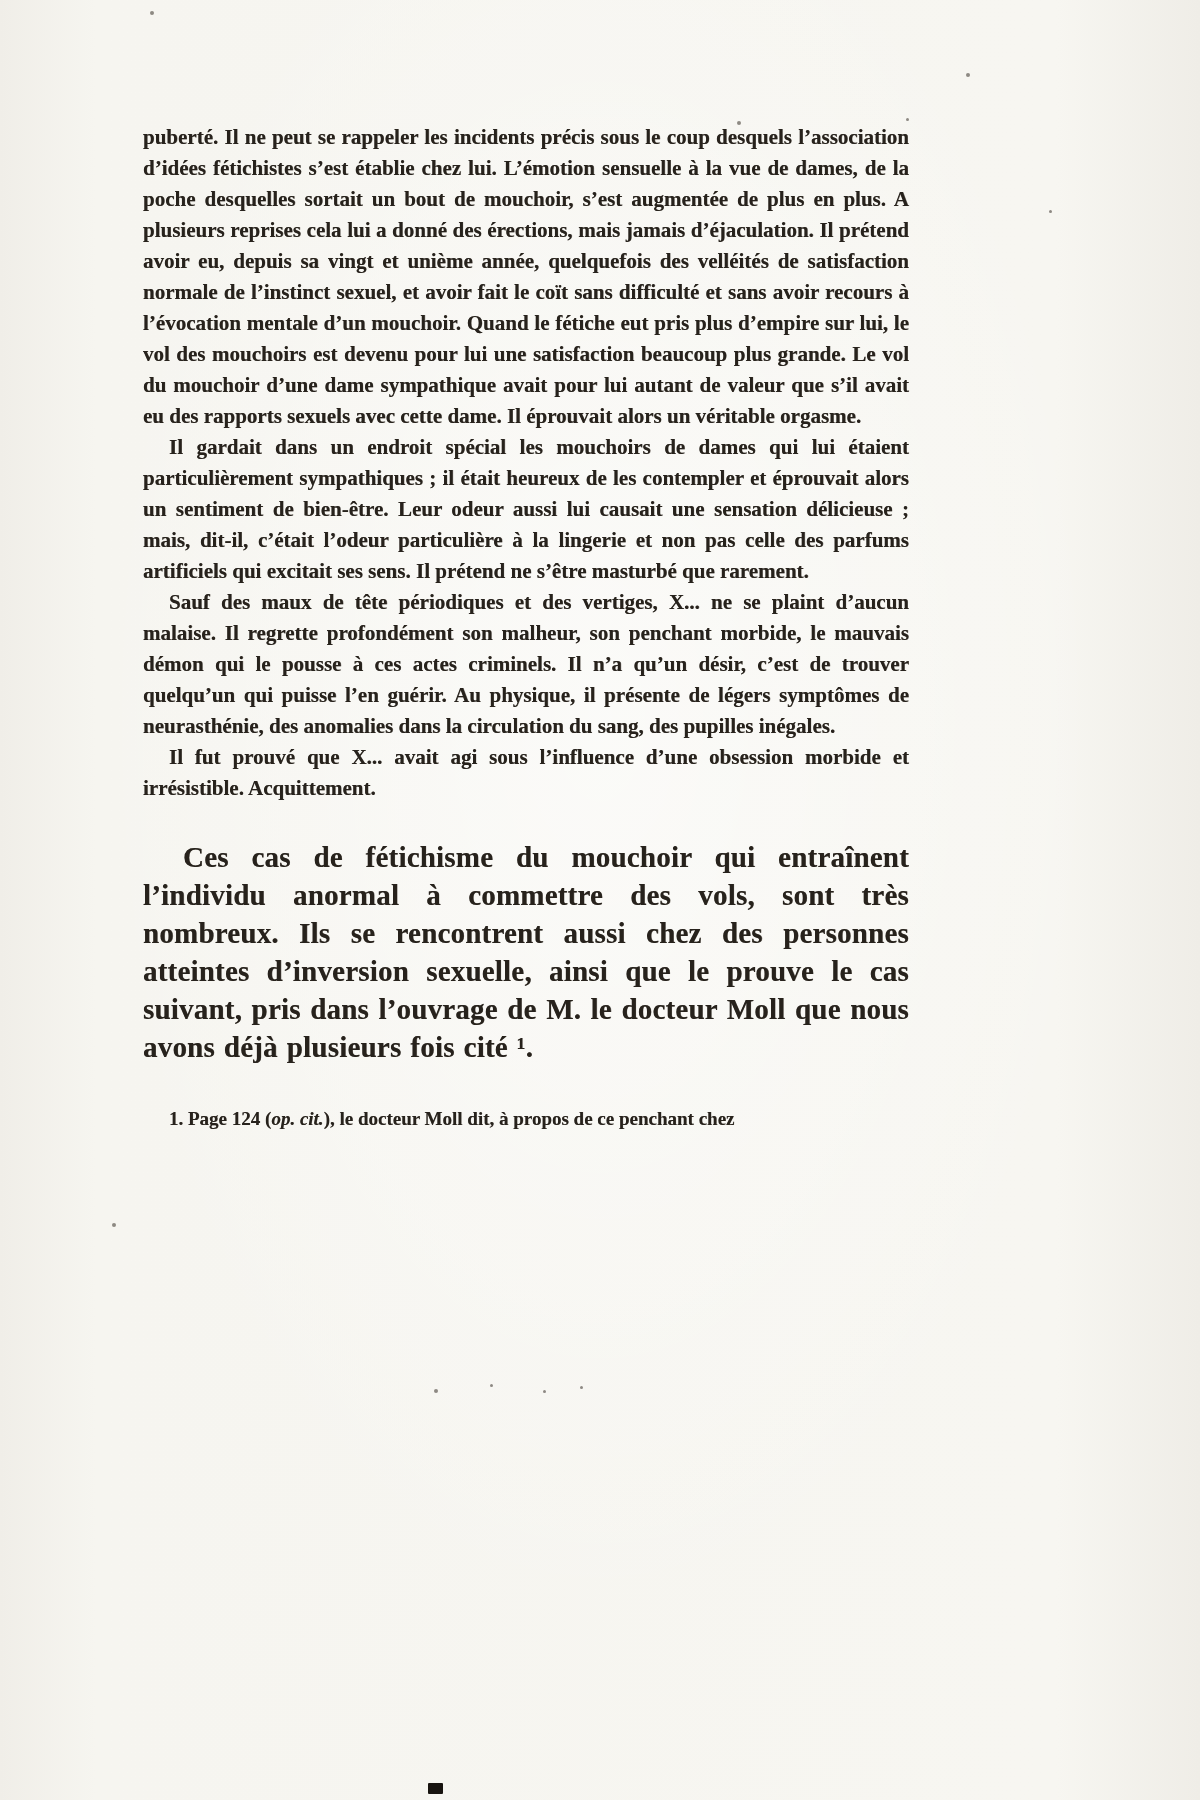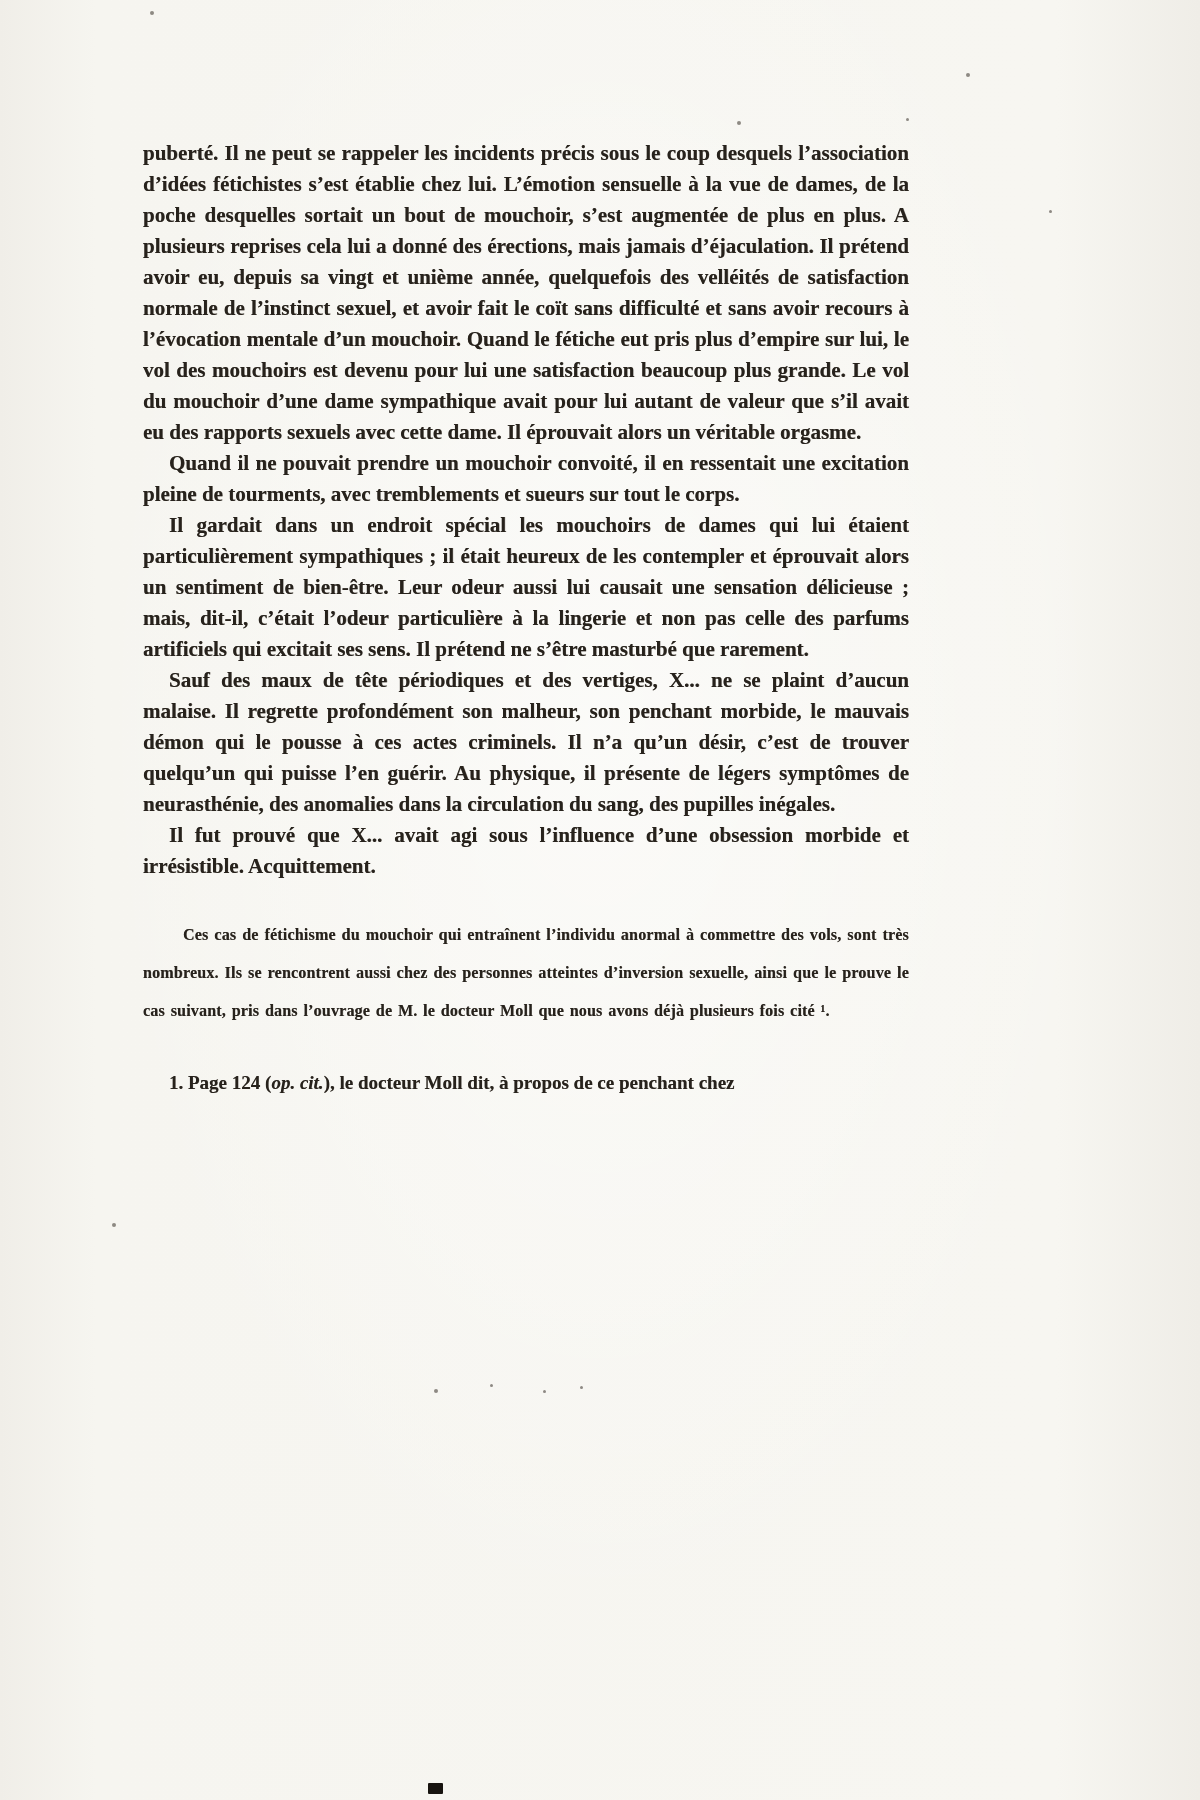--- a/index.html
+++ b/index.html
@@ -42,40 +42,40 @@
     text-shadow: 0 0 0.8px currentColor;
   }
   .head-title {
     display: block;
     text-align: center;
     font-size: 19px;
     letter-spacing: 2.5px;
     text-shadow: 0 0 0.7px currentColor;
   }
   .case-block {
-    margin-top: 40px;
+    margin-top: 24px;
     font-weight: bold;
   }
   .case-block p {
     margin: 0;
     font-size: 21px;
     line-height: 31px;
     text-align: justify;
     text-shadow: 0.3px 0.3px 0.4px rgba(45,38,30,0.55);
   }
   .case-block p.indent {
     text-indent: 26px;
   }
   .main-block {
     margin-top: 34px;
     font-weight: bold;
   }
   .main-block p {
     margin: 0;
-    font-size: 16px;
+    font-size: 29px;
     line-height: 38px;
     text-align: justify;
     text-indent: 40px;
     letter-spacing: 0.2px;
     word-spacing: 1.5px;
     text-shadow: 0.3px 0.3px 0.4px rgba(45,38,30,0.55);
   }
   .footnote {
     margin-top: 42px;
     font-weight: bold;
@@ -103,21 +103,20 @@
 </head>
 <body>
 
 <div class="page">
 
   <div class="content">
 
 
     <section class="case-block">
       <p>puberté. Il ne peut se rappeler les incidents précis sous le coup desquels l’association d’idées fétichistes s’est établie chez lui. L’émotion sensuelle à la vue de dames, de la poche desquelles sortait un bout de mouchoir, s’est augmentée de plus en plus. A plusieurs reprises cela lui a donné des érections, mais jamais d’éjaculation. Il prétend avoir eu, depuis sa vingt et unième année, quelquefois des velléités de satisfaction normale de l’instinct sexuel, et avoir fait le coït sans difficulté et sans avoir recours à l’évocation mentale d’un mouchoir. Quand le fétiche eut pris plus d’empire sur lui, le vol des mouchoirs est devenu pour lui une satisfaction beaucoup plus grande. Le vol du mouchoir d’une dame sympathique avait pour lui autant de valeur que s’il avait eu des rapports sexuels avec cette dame. Il éprouvait alors un véritable orgasme.</p>
-      <p class="indent">Quand il ne pouvait prendre un mouchoir convoité, il en ressentait une excitation pleine de tourments, avec tremblements et sueurs sur tout le corps.</p>
       <p class="indent">Il gardait dans un endroit spécial les mouchoirs de dames qui lui étaient particulièrement sympathiques ; il était heureux de les contempler et éprouvait alors un sentiment de bien-être. Leur odeur aussi lui causait une sensation délicieuse ; mais, dit-il, c’était l’odeur particulière à la lingerie et non pas celle des parfums artificiels qui excitait ses sens. Il prétend ne s’être masturbé que rarement.</p>
       <p class="indent">Sauf des maux de tête périodiques et des vertiges, X... ne se plaint d’aucun malaise. Il regrette profondément son malheur, son penchant morbide, le mauvais démon qui le pousse à ces actes criminels. Il n’a qu’un désir, c’est de trouver quelqu’un qui puisse l’en guérir. Au physique, il présente de légers symptômes de neurasthénie, des anomalies dans la circulation du sang, des pupilles inégales.</p>
       <p class="indent">Il fut prouvé que X... avait agi sous l’influence d’une obsession morbide et irrésistible. Acquittement.</p>
     </section>
 
     <section class="main-block">
       <p>Ces cas de fétichisme du mouchoir qui entraînent l’individu anormal à commettre des vols, sont très nombreux. Ils se rencontrent aussi chez des personnes atteintes d’inversion sexuelle, ainsi que le prouve le cas suivant, pris dans l’ouvrage de M. le docteur Moll que nous avons déjà plusieurs fois cité ¹.</p>
     </section>
 
     <div class="footnote"><span>1. Page 124 (</span><i>op. cit.</i><span>), le docteur Moll dit, à propos de ce penchant chez</span></div>

